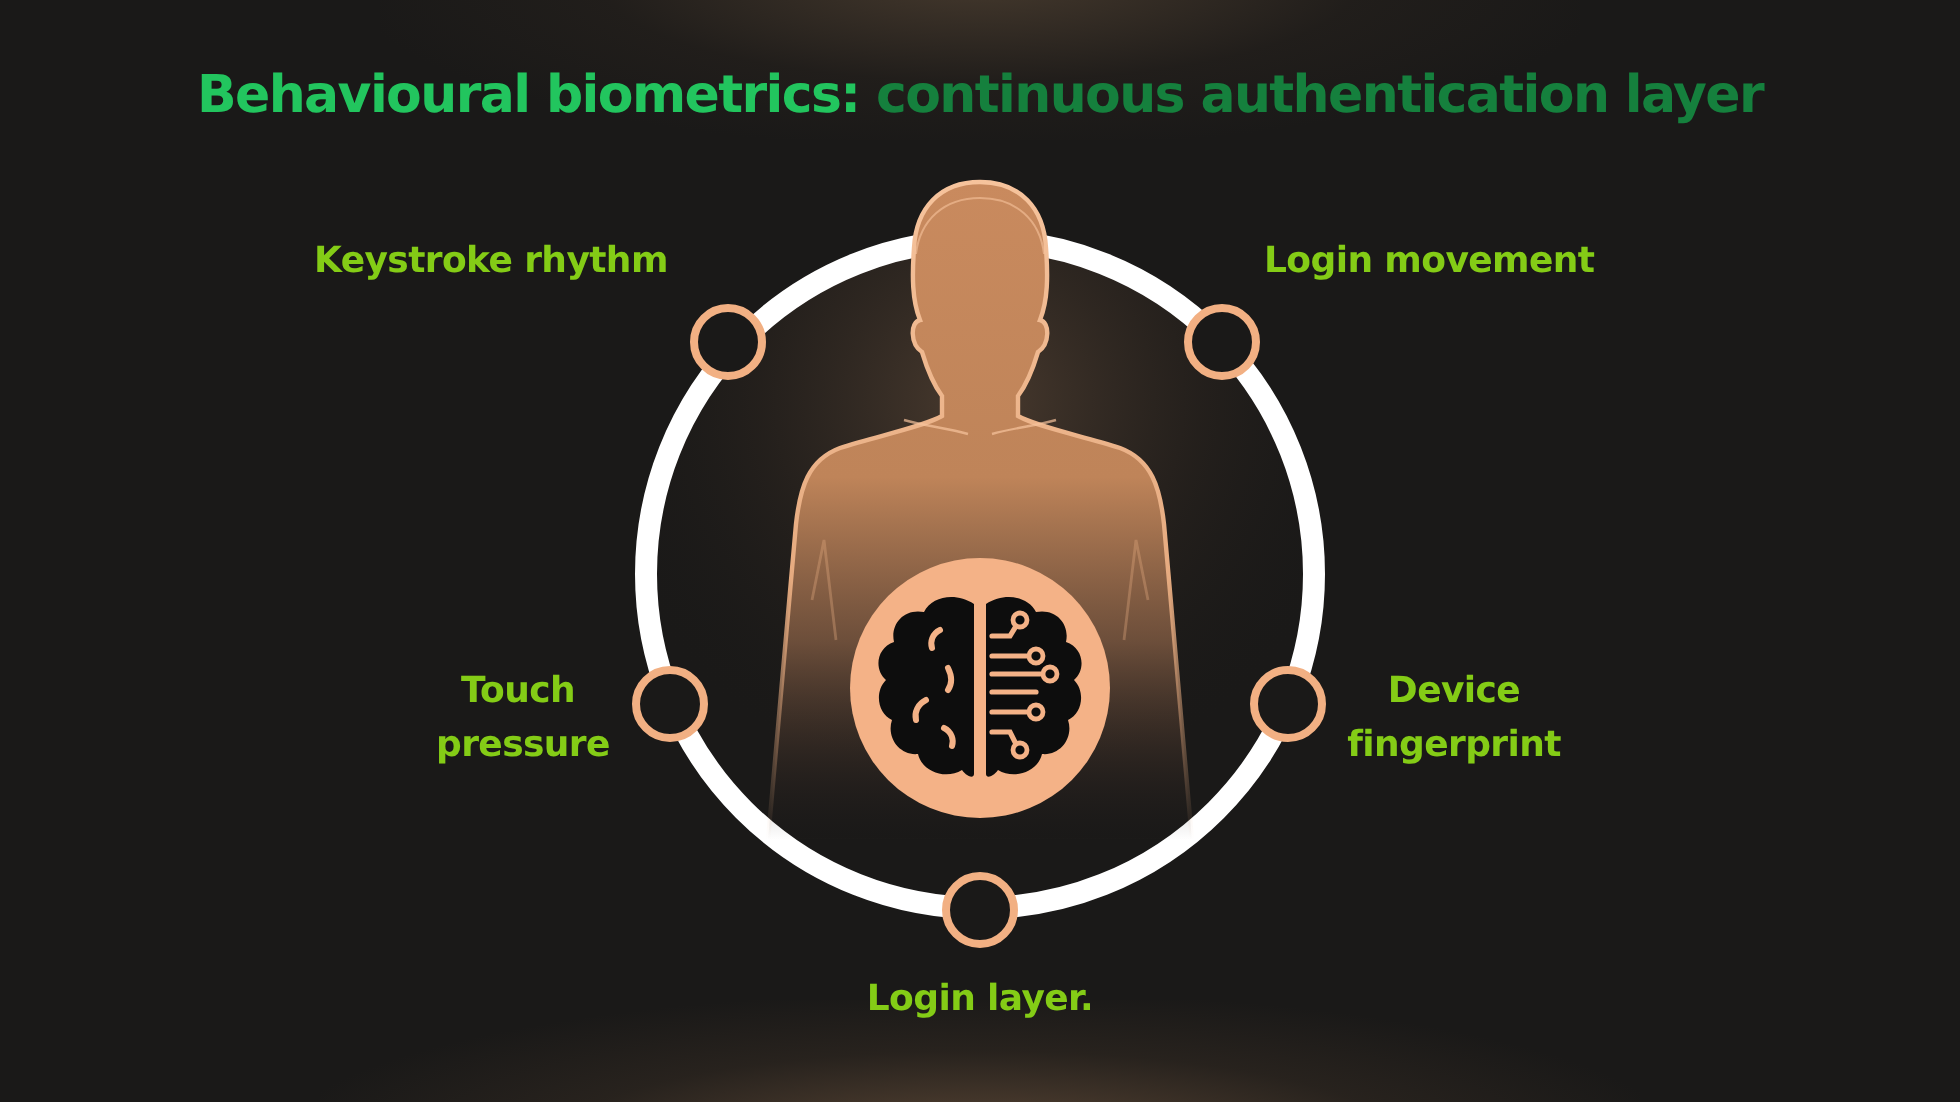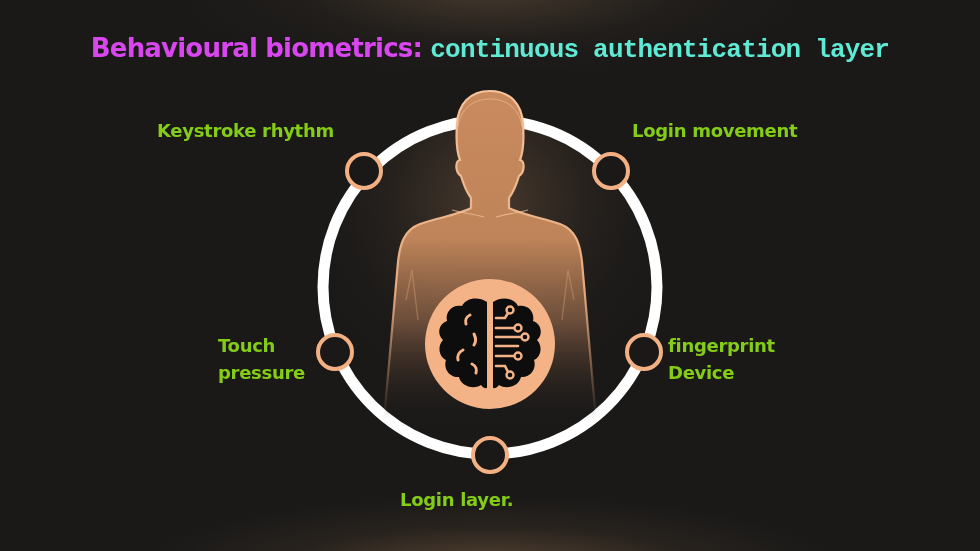--- a/index.html
+++ b/index.html
@@ -16,28 +16,28 @@
     .bg-glow-bottom {
       position: absolute; left: 160px; top: 500px; width: 660px; height: 140px;
       background: radial-gradient(ellipse at center, rgba(140,105,75,0.55) 0%, rgba(80,62,46,0.25) 45%, rgba(26,25,24,0) 75%);
       pointer-events: none;
     }
     .title {
       position: absolute; left: 0; top: 31px; width: 980px; text-align: center;
       font-size: 26px; font-weight: bold; letter-spacing: -0.8px; line-height: 34px;
       white-space: nowrap;
     }
-    .title .accent { color: #d946ef; }
-    .title .rest { color: #5eead4; font-family: Liberation Mono, monospace; }
+    .title .accent { color: #22c55e; }
+    .title .rest { color: #15803d; }
     svg.diagram { position: absolute; left: 0; top: 0; }
     .label {
       position: absolute; color: #84cc16; font-weight: bold; font-size: 18px;
       line-height: 27px; letter-spacing: -0.3px; white-space: nowrap;
     }
-    .label.center { }
+    .label.center { text-align: center; }
   </style>
 </head>
 <body>
 
 <div class="bg-glow-top"></div>
 <div class="bg-glow-bottom"></div>
 
 <div class="title">
   <span class="accent">Behavioural biometrics:</span>
   <span class="rest">continuous authentication layer</span>
@@ -143,16 +143,16 @@
   <circle cx="490" cy="455" r="17" fill="#1a1918" stroke="#f2b083" stroke-width="4"></circle>
 </svg>
 
 <div class="label" style="left:157px; top:117px;">Keystroke rhythm</div>
 <div class="label" style="left:632px; top:117px;">Login movement</div>
 <div class="label center" style="left:218px; top:332px; width:82px;">
   <div>Touch</div>
   <div>pressure</div>
 </div>
 <div class="label center" style="left:668px; top:332px; width:118px;">
+  <div>Device</div>
   <div>fingerprint</div>
-  <div>Device</div>
 </div>
 <div class="label center" style="left:400px; top:486px; width:180px;">Login layer.</div>
 
 </body></html>

